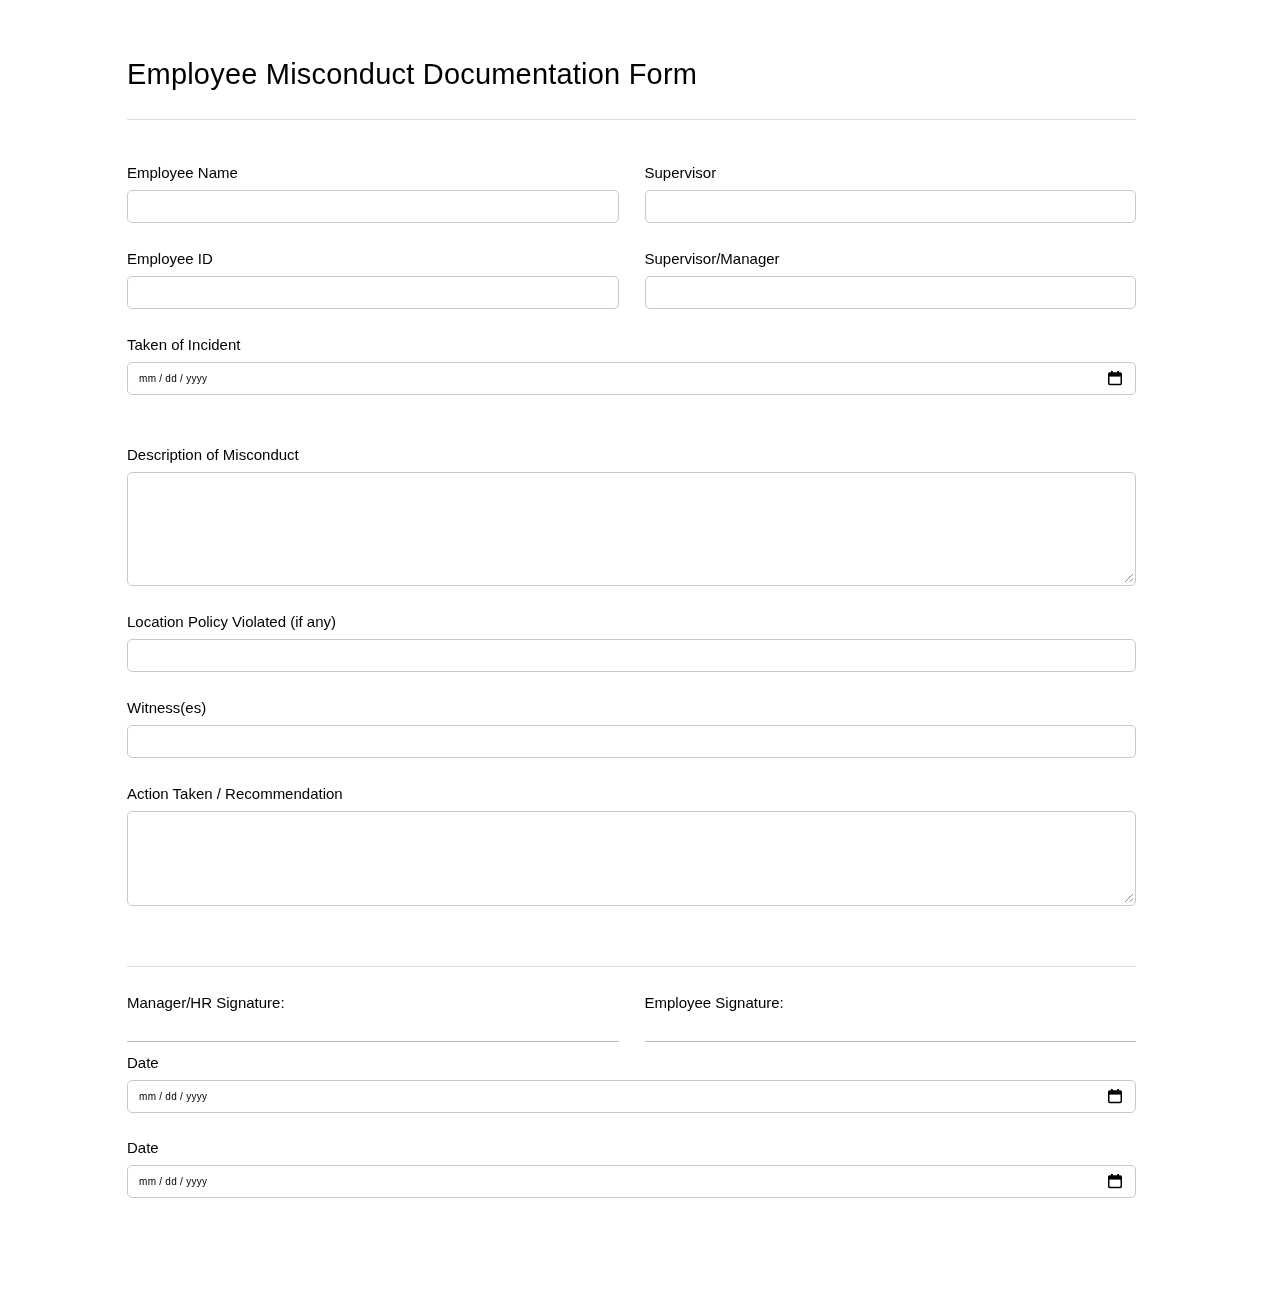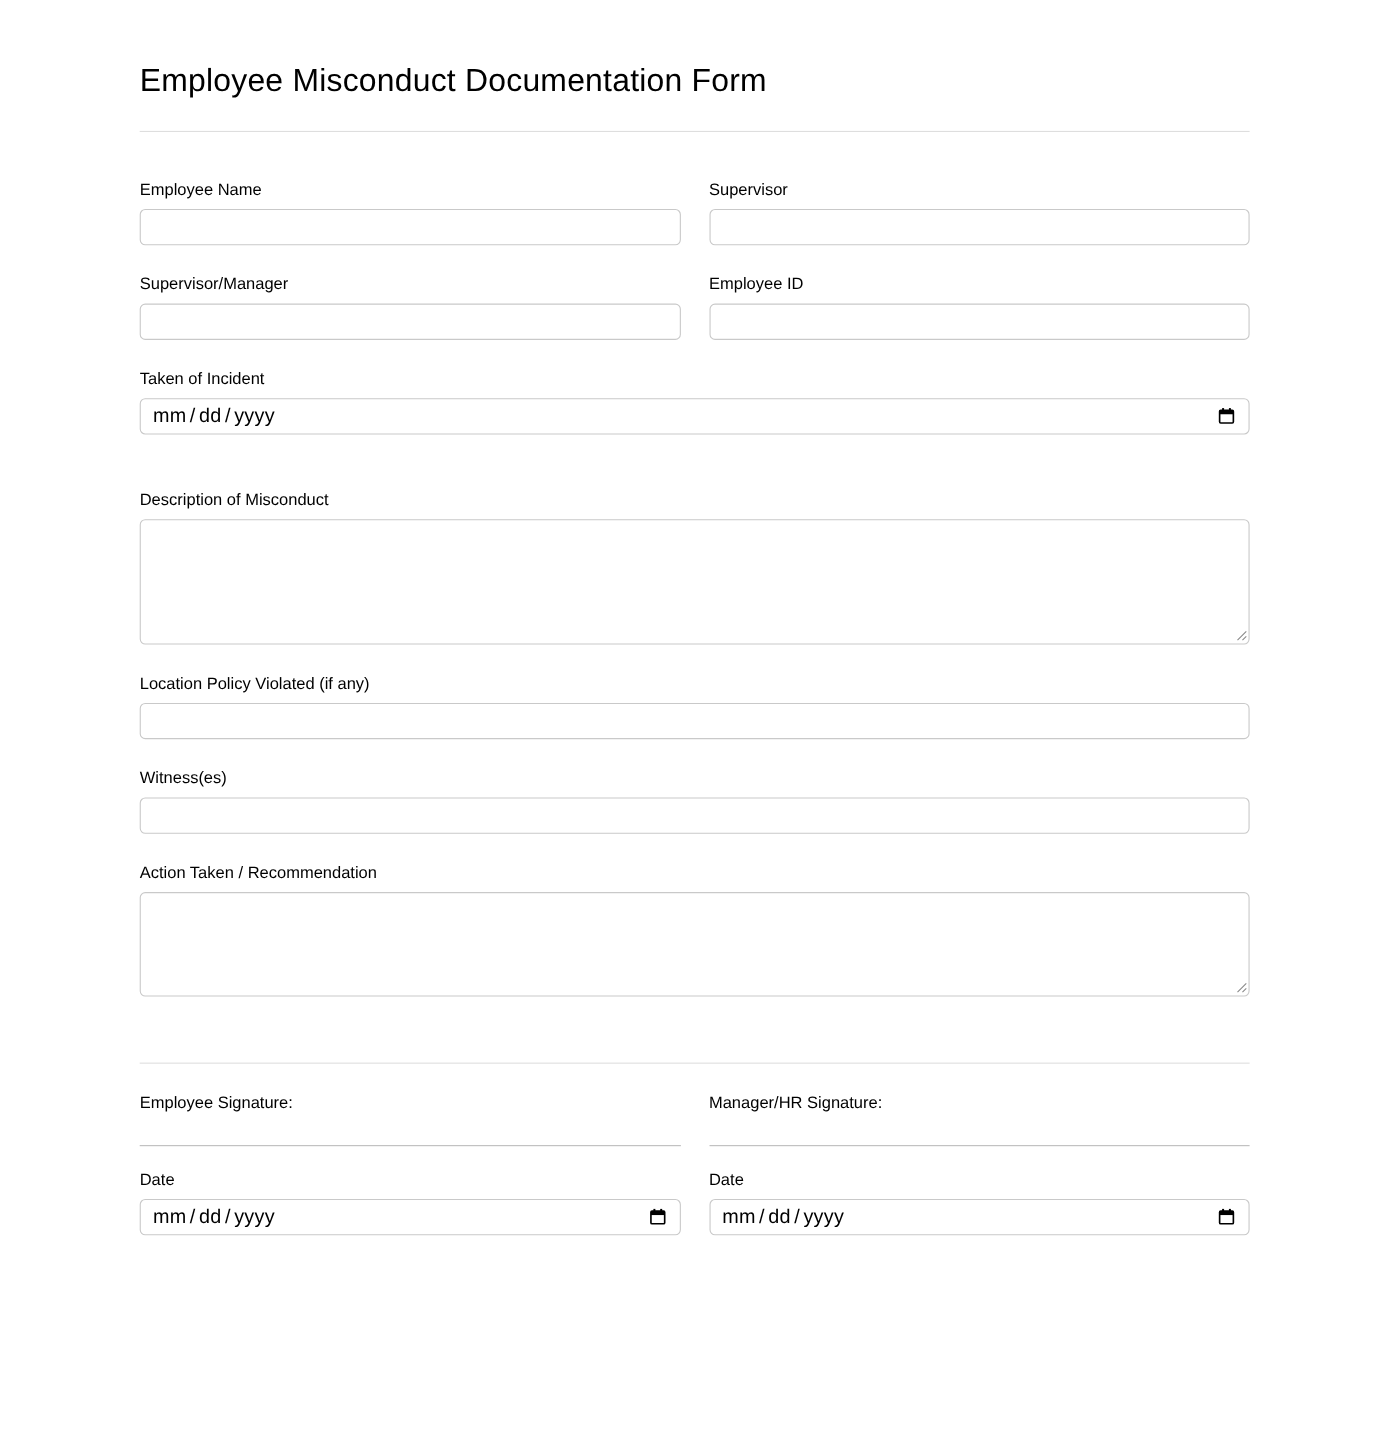--- a/index.html
+++ b/index.html
@@ -86,21 +86,21 @@
     height: 33px;
     border: 1px solid #c9c9c9;
     border-radius: 5px;
     padding: 0 10px 0 11px;
     background: #fff;
     cursor: text;
   }
   .date-segments {
     display: flex;
     align-items: center;
-    font-size: 18px;
+    font-size: 10px;
     letter-spacing: 0.3px;
   }
   .date-sep { margin: 0 3px; }
   .calendar-btn {
     display: flex;
     align-items: center;
     justify-content: center;
     width: 20px;
     height: 20px;
     cursor: pointer;
@@ -110,21 +110,21 @@
     border: none;
     border-top: 1px solid #dedede;
     margin: 60px 0 27px 0;
   }
   .sig-label { font-size: 15px; line-height: 18px; }
   .sig-line {
     margin-top: 29px;
     border-bottom: 1px solid #bcbcbc;
     height: 0;
   }
-  .date-row { margin-top: 22px; margin-bottom: 0; }
+  .date-row { margin-top: 12px; margin-bottom: 0; flex-direction: column; }
 </style>
 </head>
 <body>
 
 <div class="container">
 
   <h1 class="page-title">Employee Misconduct Documentation Form</h1>
   <hr class="divider">
   <div class="top-gap"></div>
 
@@ -134,25 +134,25 @@
       <input type="text" class="text-input" value="" style="">
     </div>
     <div class="col">
       <label class="field-label">Supervisor</label>
       <input type="text" class="text-input" value="" style="">
     </div>
   </div>
 
   <div class="row">
     <div class="col">
+      <label class="field-label">Employee ID</label>
+      <input type="text" class="text-input" value="" style="">
+    </div>
+    <div class="col">
       <label class="field-label">Supervisor/Manager</label>
-      <input type="text" class="text-input" value="" style="">
-    </div>
-    <div class="col">
-      <label class="field-label">Employee ID</label>
       <input type="text" class="text-input" value="" style="">
     </div>
   </div>
 
   <div class="row">
     <div class="col">
       <label class="field-label">Taken of Incident</label>
       <div class="date-input">
         <span class="date-segments">
           <span>mm</span>
@@ -215,25 +215,25 @@
           </svg>
         </span>
       </div>
     </div>
   </div>
 
   <hr class="sig-divider">
 
   <div class="row" style="margin-bottom:0;">
     <div class="col">
+      <div class="sig-label">Manager/HR Signature:</div>
+      <div class="sig-line"></div>
+    </div>
+    <div class="col">
       <div class="sig-label">Employee Signature:</div>
-      <div class="sig-line"></div>
-    </div>
-    <div class="col">
-      <div class="sig-label">Manager/HR Signature:</div>
       <div class="sig-line"></div>
     </div>
   </div>
 
   <div class="row date-row">
     <div class="col">
       <label class="field-label">Date</label>
       <div class="date-input">
         <span class="date-segments">
           <span>mm</span>

